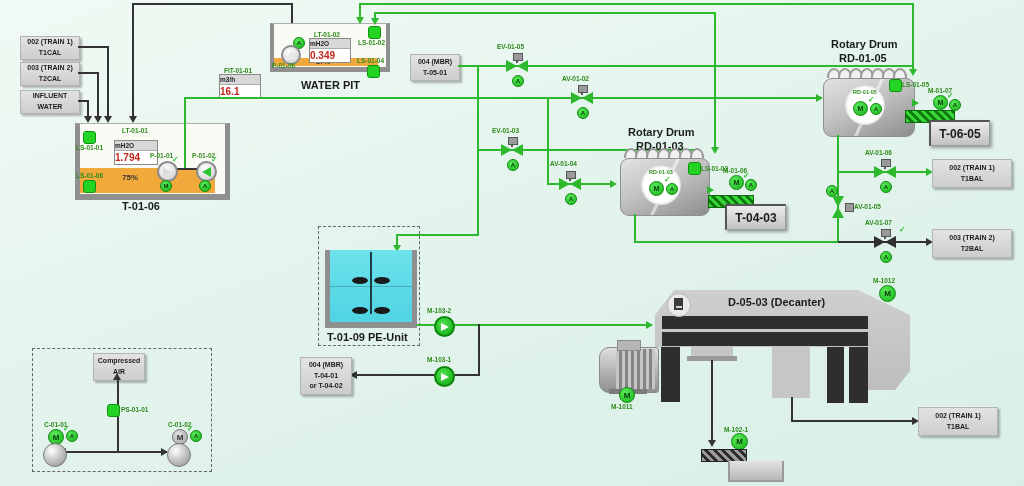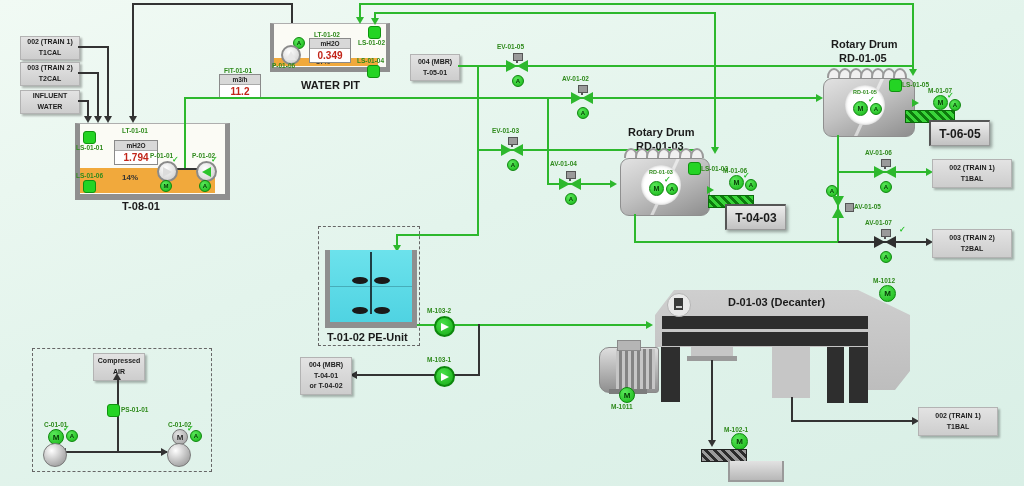--- a/index.html
+++ b/index.html
@@ -40,21 +40,21 @@
   
   .pump{position:absolute;width:17px;height:17px;border-radius:50%;border:2px solid #8a8a8a;
     background:radial-gradient(circle at 40% 32%,#fff,#c9c9c9);display:flex;align-items:center;justify-content:center}
   .pump.grn{background:radial-gradient(circle at 40% 32%,#49e049,#15a815);border-color:#0c870c}
   .tri-r{width:0;height:0;border-top:5px solid transparent;border-bottom:5px solid transparent;border-left:9px solid #dcdcdc}
   .tri-l{width:0;height:0;border-top:5px solid transparent;border-bottom:5px solid transparent;border-right:9px solid #2cc42c}
   .tri-u{width:0;height:0;border-left:5px solid transparent;border-right:5px solid transparent;border-bottom:9px solid #e8e8e8}
   .tri-w{width:0;height:0;border-top:4px solid transparent;border-bottom:4px solid transparent;border-left:8px solid #fff}
   
   .vtitle{position:absolute;font-size:6.5px;font-weight:bold;color:#2f8a1c;text-align:center;white-space:nowrap}
-  .vbox{position:absolute;border:1px solid #8a8a8a;background:#fff;text-align:center}
+  .vbox{position:absolute;border:1px solid #8a8a8a;background:#fff;text-align:left}
   .vbox .hd{background:#d8d8d8;border-bottom:1px solid #aaa;font-size:6.5px;line-height:9px;font-weight:bold;color:#222}
   .vbox .val{font-size:10px;line-height:13px;font-weight:bold;color:#c2251a}
   
   .valve{position:absolute;width:22px;height:34px}
   .valve .act{position:absolute;left:7px;top:0;width:8px;height:6px;background:#9a9a9a;border:1px solid #555}
   .valve .stem{position:absolute;left:10px;top:7px;width:2px;height:3px;background:#555}
   .valve .tl{position:absolute;left:0;top:7px;width:0;height:0;border-top:6px solid transparent;border-bottom:6px solid transparent;border-left:11px solid #2db82d}
   .valve .tr{position:absolute;left:11px;top:7px;width:0;height:0;border-top:6px solid transparent;border-bottom:6px solid transparent;border-right:11px solid #2db82d}
   .valve.dark .tl{border-left-color:#2f2f2f}
   .valve.dark .tr{border-right-color:#2f2f2f}
@@ -109,22 +109,22 @@
   <div class="vl k" style="left:87px;top:100px;height:16px"></div>
   <div class="ad k" style="left:84px;top:116px"></div>
 
   <div class="vl k" style="left:132px;top:4px;height:112px"></div>
   <div class="ad k" style="left:129px;top:116px"></div>
   <div class="hl k" style="left:132px;top:3px;width:161px"></div>
   <div class="vl k" style="left:291px;top:3px;height:43px"></div>
 
   <div class="tank" style="left:75px;top:123px;width:145px;height:70px"></div>
   <div class="fill-or" style="left:80px;top:168px;width:135px;height:25px"></div>
-  <div class="lvl" style="left:122px;top:173px">14%</div>
-  <div class="title" style="left:122px;top:200px">T-08-01</div>
+  <div class="lvl" style="left:122px;top:173px">75%</div>
+  <div class="title" style="left:122px;top:200px">T-01-06</div>
   <div class="ls" style="left:83px;top:131px"></div>
   <div class="devlbl" style="left:76px;top:144px">LS-01-01</div>
   <div class="devlbl" style="left:76px;top:172px">LS-01-06</div>
   <div class="ls" style="left:83px;top:180px"></div>
   <div class="vtitle" style="left:113px;top:127px;width:44px">LT-01-01</div>
   <div class="vbox" style="left:114px;top:140px;width:42px">
     <div class="hd">mH2O</div>
     <div class="val">1.794</div>
   </div>
 
@@ -139,21 +139,21 @@
   <div class="devlbl" style="left:192px;top:152px">P-01-02</div>
   <div class="pump" style="left:196px;top:161px">
       <span class="tri-l"></span>
     </div>
   <span class="chk" style="left:211px;top:156px">✓</span>
   <div class="ab" style="left:199px;top:180px">A</div>
 
   <div class="vtitle" style="left:217px;top:67px;width:42px">FIT-01-01</div>
   <div class="vbox" style="left:219px;top:74px;width:40px">
     <div class="hd">m3/h</div>
-    <div class="val">11.2</div>
+    <div class="val">16.1</div>
   </div>
 
   <div class="tank" style="left:270px;top:23px;width:112px;height:43px;border-left-width:4px;border-right-width:4px;border-bottom-width:5px"></div>
   <div class="fill-or" style="left:274px;top:58px;width:104px;height:8px"></div>
   <div class="lvl" style="left:316px;top:58px;font-size:7px">17%</div>
   <div class="title" style="left:301px;top:79px">WATER PIT</div>
   <div class="vtitle" style="left:306px;top:31px;width:42px">LT-01-02</div>
   <div class="vbox" style="left:309px;top:38px;width:40px">
     <div class="hd">mH2O</div>
     <div class="val">0.349</div>
@@ -317,21 +317,21 @@
   </div>
 
   <div class="dashbox" style="left:318px;top:226px;width:100px;height:118px"></div>
   <div class="tank" style="left:325px;top:250px;width:82px;height:72px;border-top:none;background:linear-gradient(180deg,#6ce2ec,#4fd3e2)"></div>
   <div class="hl" style="left:330px;top:286px;width:82px;height:1px;background:rgba(30,90,100,.35)"></div>
   <div class="vl k" style="left:370px;top:252px;height:62px;background:#1e3d44"></div>
   <div class="abs" style="left:352px;top:277px;width:16px;height:7px;background:#1a1a1a;border-radius:50%"></div>
   <div class="abs" style="left:374px;top:277px;width:16px;height:7px;background:#1a1a1a;border-radius:50%"></div>
   <div class="abs" style="left:352px;top:307px;width:16px;height:7px;background:#1a1a1a;border-radius:50%"></div>
   <div class="abs" style="left:374px;top:307px;width:16px;height:7px;background:#1a1a1a;border-radius:50%"></div>
-  <div class="title" style="left:327px;top:331px">T-01-02 PE-Unit</div>
+  <div class="title" style="left:327px;top:331px">T-01-09 PE-Unit</div>
 
   <div class="hl" style="left:417px;top:324px;width:231px"></div>
   <div class="ar" style="left:646px;top:321px"></div>
   <div class="devlbl" style="left:427px;top:307px">M-103-2</div>
   <div class="pump grn" style="left:434px;top:316px">
       <span class="tri-w"></span>
     </div>
   <div class="vl k" style="left:478px;top:324px;height:52px"></div>
   <div class="hl k" style="left:354px;top:374px;width:125px"></div>
   <div class="al k" style="left:350px;top:371px"></div>
@@ -343,21 +343,21 @@
     <span>004 (MBR)</span>
     <span>T-04-01</span>
     <span>or T-04-02</span>
   </div>
 
   <div class="abs" style="left:655px;top:288px;width:256px;height:104px;
        background:linear-gradient(180deg,#cfcfcf,#bdbdbd);
        clip-path:polygon(0px 27px,19px 2px,203px 2px,255px 27px,255px 83px,240px 102px,213px 102px,213px 59px,0px 59px)"></div>
   <div class="abs" style="left:662px;top:316px;width:206px;height:13px;background:#2e2e2e"></div>
   <div class="abs" style="left:662px;top:332px;width:206px;height:14px;background:#2e2e2e"></div>
-  <div class="title" style="left:728px;top:296px">D-01-03 (Decanter)</div>
+  <div class="title" style="left:728px;top:296px">D-05-03 (Decanter)</div>
   <div class="abs" style="left:667px;top:293px;width:22px;height:22px;border-radius:50%;background:#e9e9e9;border:1px solid #b5b5b5">
     <span style="position:absolute;left:6px;top:4px;width:9px;height:12px;background:#3a3a3a;display:block"></span>
     <span style="position:absolute;left:8px;top:12px;width:6px;height:2px;background:#cfcfcf;display:block"></span>
   </div>
   <div class="abs" style="left:661px;top:347px;width:19px;height:55px;background:#2e2e2e"></div>
   <div class="abs" style="left:691px;top:347px;width:42px;height:9px;background:#c6c6c6"></div>
   <div class="abs" style="left:687px;top:356px;width:50px;height:5px;background:#9a9a9a"></div>
   <div class="abs" style="left:772px;top:347px;width:38px;height:51px;background:#c6c6c6"></div>
   <div class="abs" style="left:827px;top:347px;width:17px;height:56px;background:#2e2e2e"></div>
   <div class="abs" style="left:849px;top:347px;width:19px;height:56px;background:#2e2e2e"></div>

